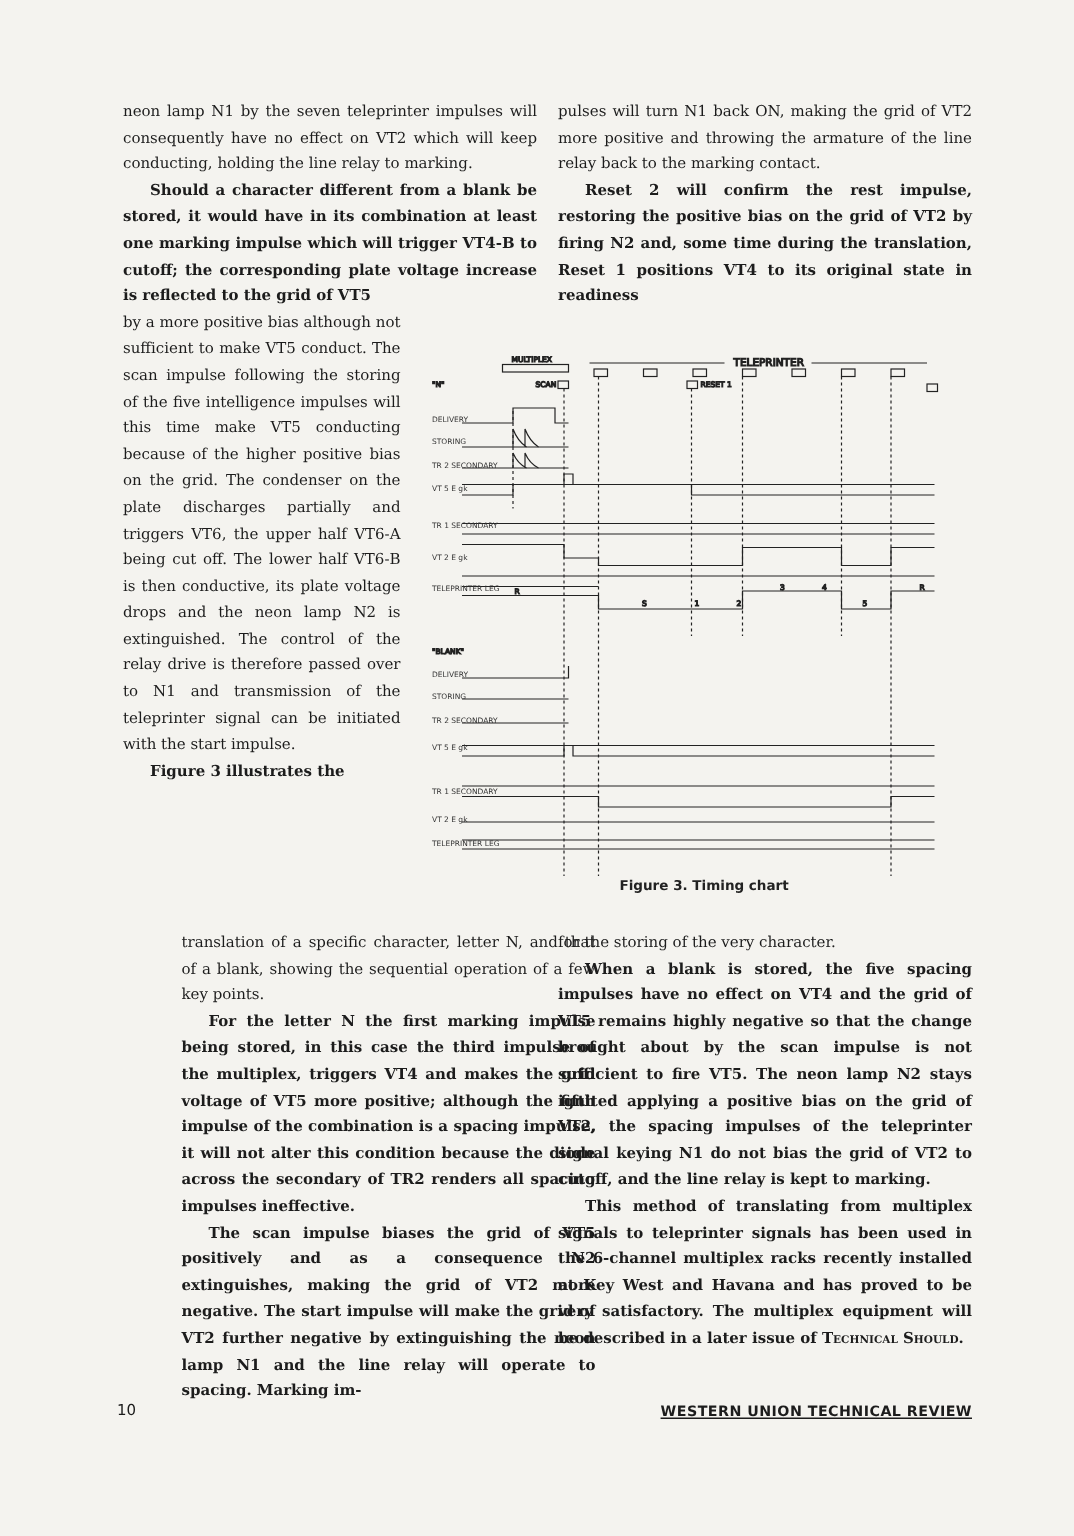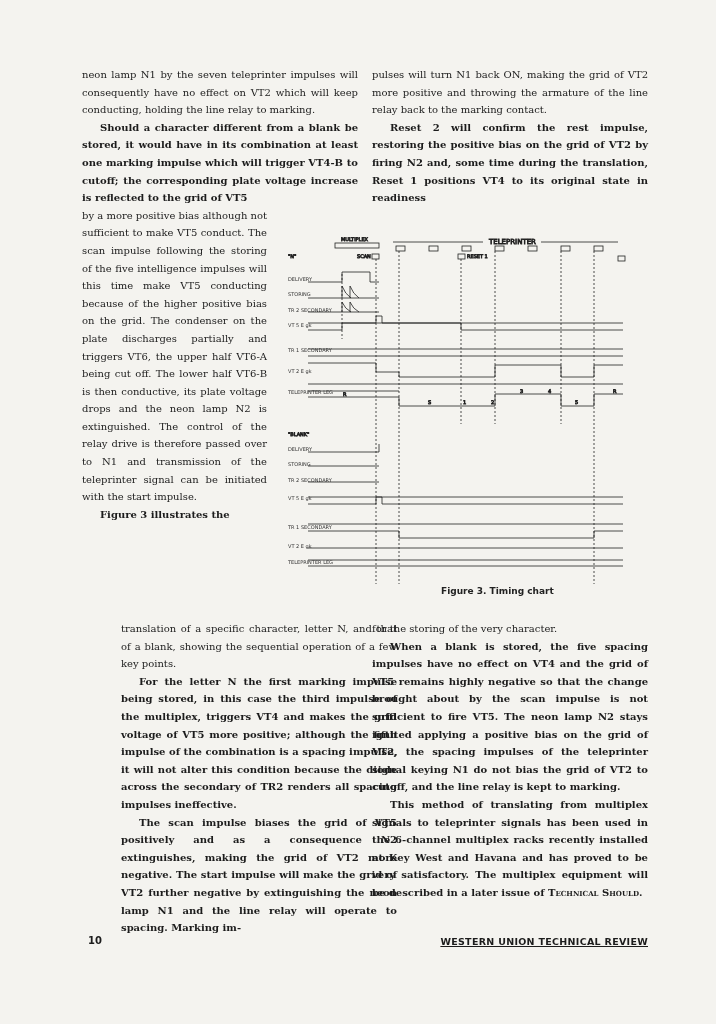--- a/index.html
+++ b/index.html
@@ -10,22 +10,22 @@
   .col p.ind { text-indent:18px;font-weight:bold; }
   #c1 { left:82px; top:66px; width:276px; }
   #c1b { left:82px; top:603px; width:276px;margin-left:39px; }
   #c2 { left:372px; top:66px; width:276px; }
   #c2b { left:372px; top:620px; width:276px; }
   .narrow { width:185px; }
   .sc { font-variant:small-caps; }
   #fig { position:absolute; left:283px; top:234px; width:345px; height:360px; }
   #fig svg { position:absolute; left:0; top:0; }
   .cap { position:absolute; left:413px; top:586px; font-family:"DejaVu Sans","Liberation Sans",sans-serif;
-    font-weight:bold; font-size:9px; color:#222;margin-left:28px; }
-  .foot-num { position:absolute; left:88px; top:935px; font-family:"DejaVu Sans","Liberation Sans",sans-serif; font-weight:bold; font-size:10px;text-align:center; }
+    font-weight:bold; font-size:9px; color:#222; }
+  .foot-num { position:absolute; left:78px; top:935px; font-family:"DejaVu Sans","Liberation Sans",sans-serif; font-weight:normal; font-size:10px;text-align:center; }
   .foot-title { position:absolute; right:68px; top:936px; font-family:"DejaVu Sans","Liberation Sans",sans-serif; font-weight:bold; font-size:9.5px; letter-spacing:0.3px;text-decoration:underline; }
   .lbl { font-family:"DejaVu Sans","Liberation Sans",sans-serif; font-size:5px; fill:#333; }
 </style>
 </head>
 <body>
 
 <div id="c1" class="col">
   <p>neon lamp N1 by the seven teleprinter impulses will consequently have no effect on VT2 which will keep conducting, holding the line relay to marking.</p>
   <p class="ind">Should a character different from a blank be stored, it would have in its combination at least one marking impulse which will trigger VT4-B to cutoff; the corresponding plate voltage increase is reflected to the grid of VT5</p>
   <p class="narrow">by a more positive bias although not sufficient to make VT5 conduct. The scan impulse following the storing of the five intelligence impulses will this time make VT5 conducting because of the higher positive bias on the grid. The condenser on the plate discharges partially and triggers VT6, the upper half VT6-A being cut off. The lower half VT6-B is then conductive, its plate voltage drops and the neon lamp N2 is extinguished. The control of the relay drive is therefore passed over to N1 and transmission of the teleprinter signal can be initiated with the start impulse.</p>

